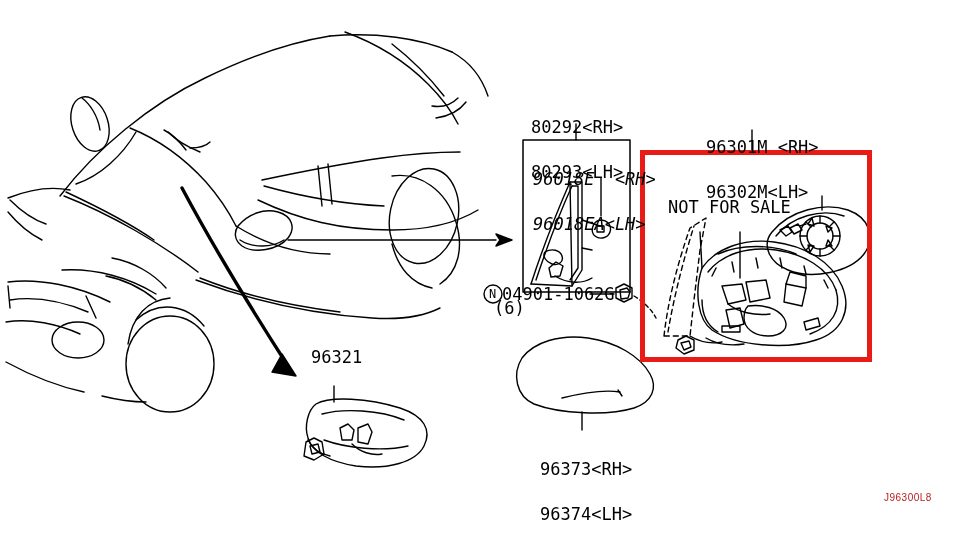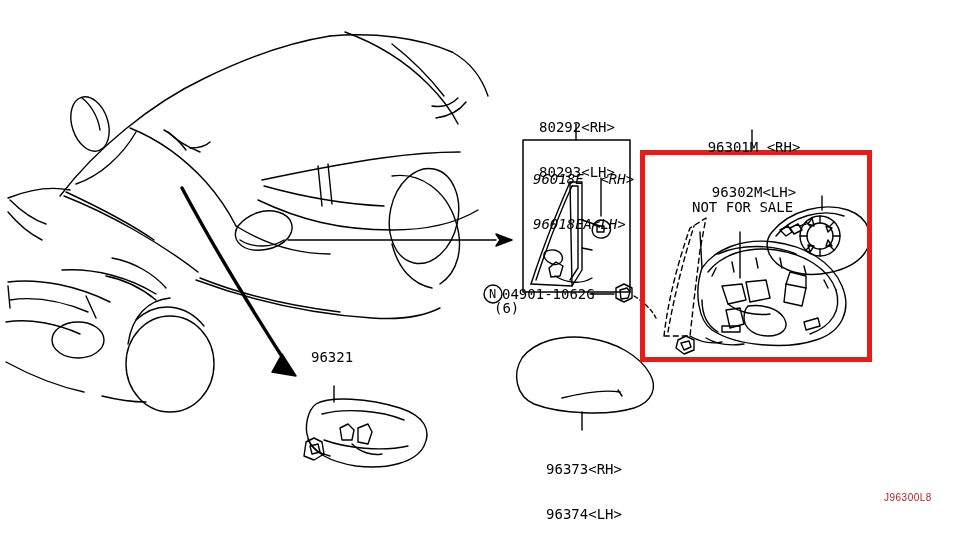--- a/index.html
+++ b/index.html
@@ -10,21 +10,21 @@
     font-family:"DejaVu Sans Mono","Liberation Mono",monospace;
     overflow:hidden;
   }
   #stage { position:relative; width:971px; height:552px; background:#fff; }
 
   .svg-layer { position:absolute; left:0; top:0; width:971px; height:552px; }
 
   .lbl {
     position:absolute;
     font-family:"DejaVu Sans Mono","Liberation Mono",monospace;
-    font-size:14px;
+    font-size:17px;
     line-height:15px;
     color:#000;
     white-space:pre;
     letter-spacing:0px;
   }
   .lbl.center { text-align:center; }
   .catalog {
     position:absolute;
     font-family:Liberation Sans, sans-serif;
     font-size:10px;
@@ -253,21 +253,21 @@
     <div>96018E  &lt;RH&gt;</div>
     <div>96018EA&lt;LH&gt;</div>
   </div>
 
   <div class="lbl center" style="left:706px; top:110px; width:96px;text-align:center;">
     <div>96301M &lt;RH&gt;</div>
     <div>96302M&lt;LH&gt;</div>
   </div>
 
 
-  <div class="lbl" style="left:668px; top:200px;margin-left:24px;">NOT FOR SALE</div>
+  <div class="lbl" style="left:668px; top:200px;">NOT FOR SALE</div>
 
   <div class="lbl center" style="left:540px; top:432px; width:88px;">
     <div>96373&lt;RH&gt;</div>
     <div>96374&lt;LH&gt;</div>
   </div>
 
   <div class="lbl" style="left:311px; top:350px;">96321</div>
 
   <div class="lbl" style="left:489px; top:287px; font-size:12px;">N</div>
   <div class="lbl" style="left:502px; top:287px;">04901-1062G</div>

